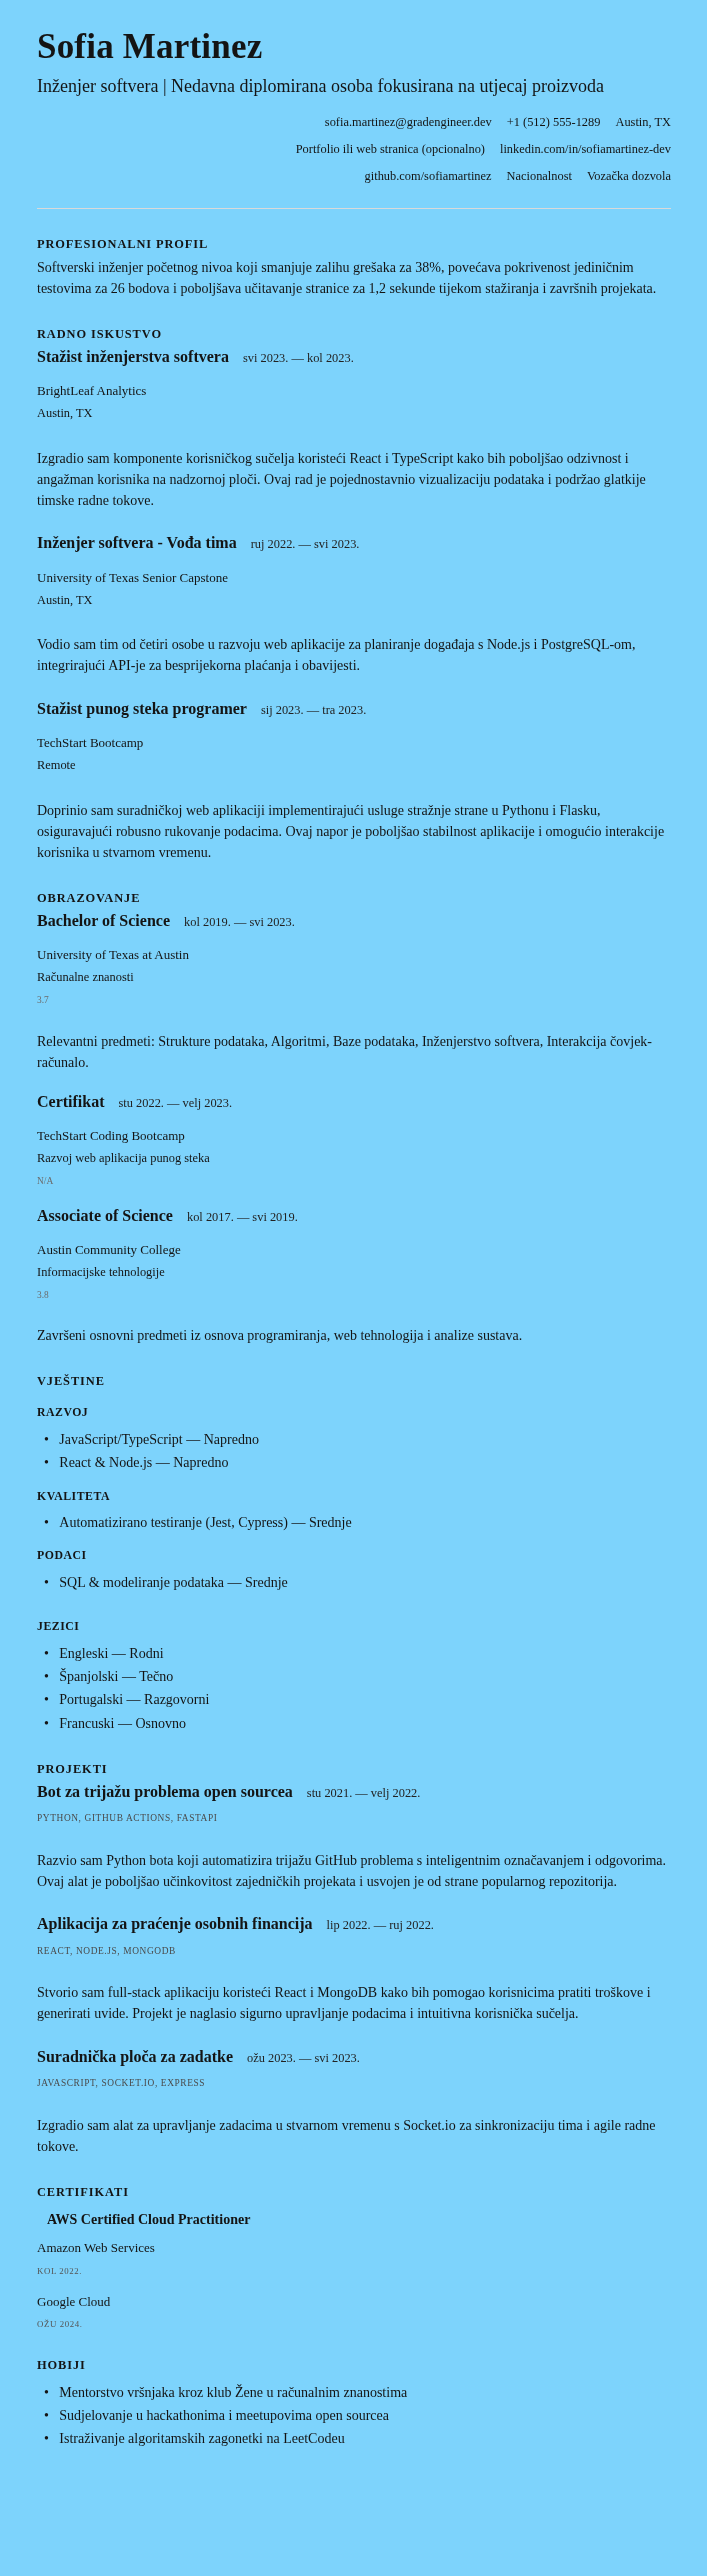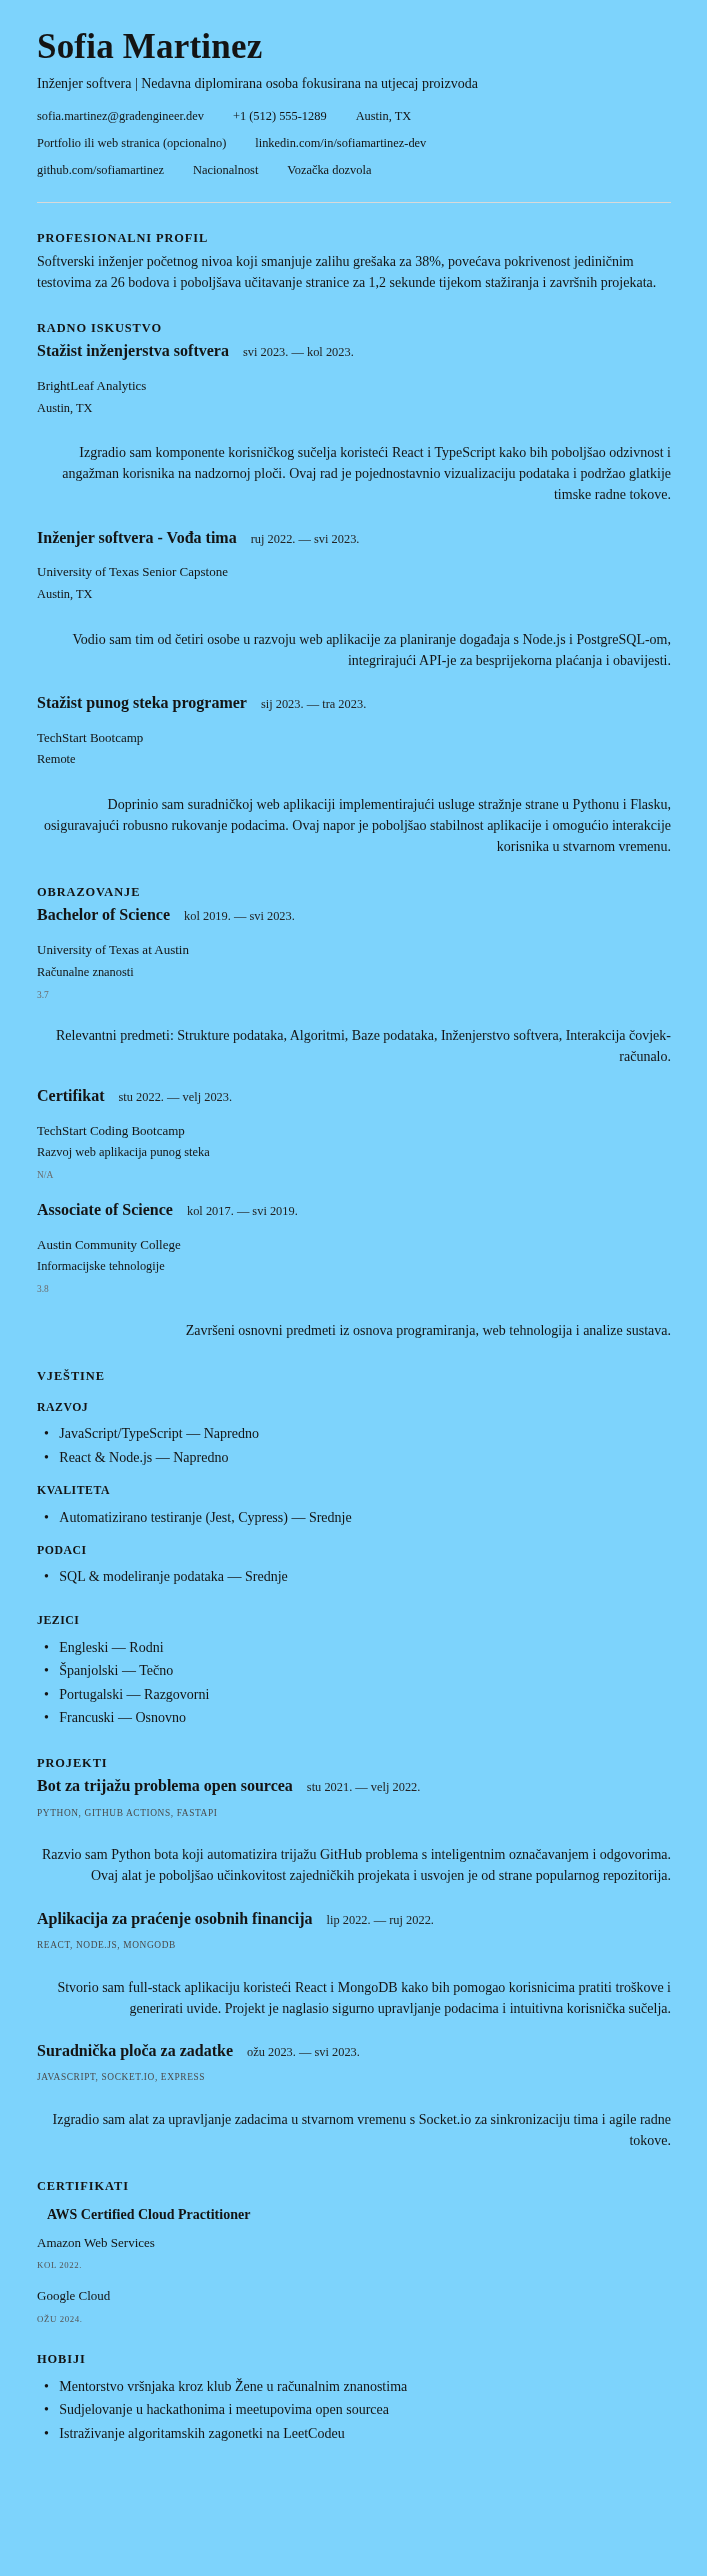--- a/index.html
+++ b/index.html
@@ -1,38 +1,38 @@
 <!DOCTYPE html>
 <html style="font-size:9.4px"><head>
 <meta charset="utf-8">
 <style>
   * { box-sizing: border-box; }
   html, body { margin: 0; padding: 0; }
   body { background: #ffffff; color: #141414; font-family: "Liberation Serif", "DejaVu Serif", serif; }
   .page { width: 708px; height: 2576px; padding: 27px 37px 0 37px; background: #7dd3fc; overflow: hidden; }
 
   .name { font-size: 35px; line-height: 1.15; font-weight: 700; margin: 0; letter-spacing: 0.2px; }
-  .subtitle { font-size: 14px; line-height: 1.4; margin: 7px 0 0; }
+  .subtitle { font-size: 18px; line-height: 1.4; margin: 7px 0 0; }
   .contact { margin-top: 9.4px; font-size: 12.4px; }
-  .contact-row { display: flex; gap: 29px; line-height: 27px; white-space: nowrap; }
+  .contact-row { display: flex; gap: 15px; line-height: 27px; white-space: nowrap; justify-content: flex-end; }
   .divider { border: 0; border-top: 1.2px solid #d9d9d9; margin: 17.7px 0 0; }
 
   .section-heading { font-size: 12.4px; line-height: 16.5px; font-weight: 700; letter-spacing: 0.9px; margin: 27px 0 4.7px; }
 
   .entry { margin-bottom: 22.4px; }
   section > .entry:last-child { margin-bottom: 0; }
   .edu-entry { margin-bottom: 19px; }
   .entry-head { display: flex; justify-content: flex-start; align-items: baseline; }
   .entry-title { font-size: 16px; line-height: 20.6px; font-weight: 700; margin: 0; }
   .entry-dates { font-size: 12.4px; color: #222222; margin-left: 14px; flex-shrink: 0; }
   .entry-sub { font-size: 13px; line-height: 19px; margin: 14px 0 0; }
   .entry-sub2 { font-size: 12.4px; line-height: 17.7px; margin: 4.7px 0 0; }
   .entry-gpa { font-size: 9.4px; line-height: 10.6px; color: #6b6b6b; margin: 8.3px 0 0; }
   .body-text { font-size: 14px; line-height: 21px; margin: 0; }
-  .entry-desc { margin-top: 25px; text-align: right; }
+  .entry-desc { margin-top: 25px; }
   .tech-line { font-size: 9.4px; line-height: 11.8px; letter-spacing: 0.6px; color: #4a4a4a; margin: 10.6px 0 0; }
 
   .skill-group-name { font-size: 11.8px; line-height: 15.3px; font-weight: 700; letter-spacing: 0.5px; margin: 15.3px 0 0; }
   .skill-group-name.lang-gap { margin-top: 26px; }
   .bullets { list-style: none; margin: 8.3px 0 0; padding: 0 0 0 7px; }
   .bullets li { position: relative; padding-left: 15.3px; font-size: 14px; line-height: 21px; margin: 0 0 2.4px; }
   .bullets li::before { content: "\2022"; position: absolute; left: 0; top: 0; }
 
   .cert-entry { margin-bottom: 16.5px; }
   .cert-title { font-size: 14px; line-height: 19px; font-weight: 700; margin: 10px; }

